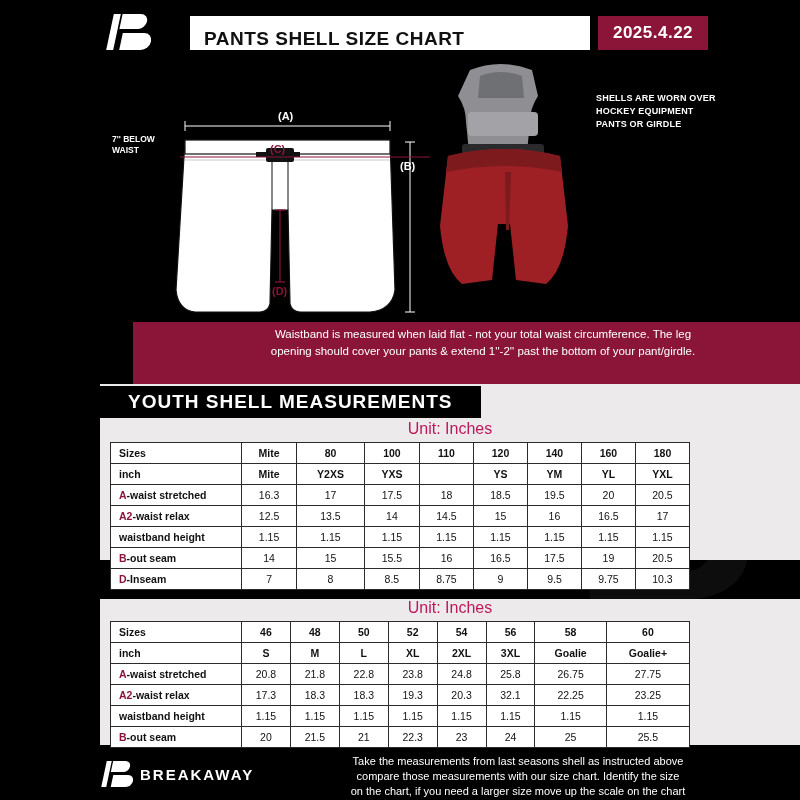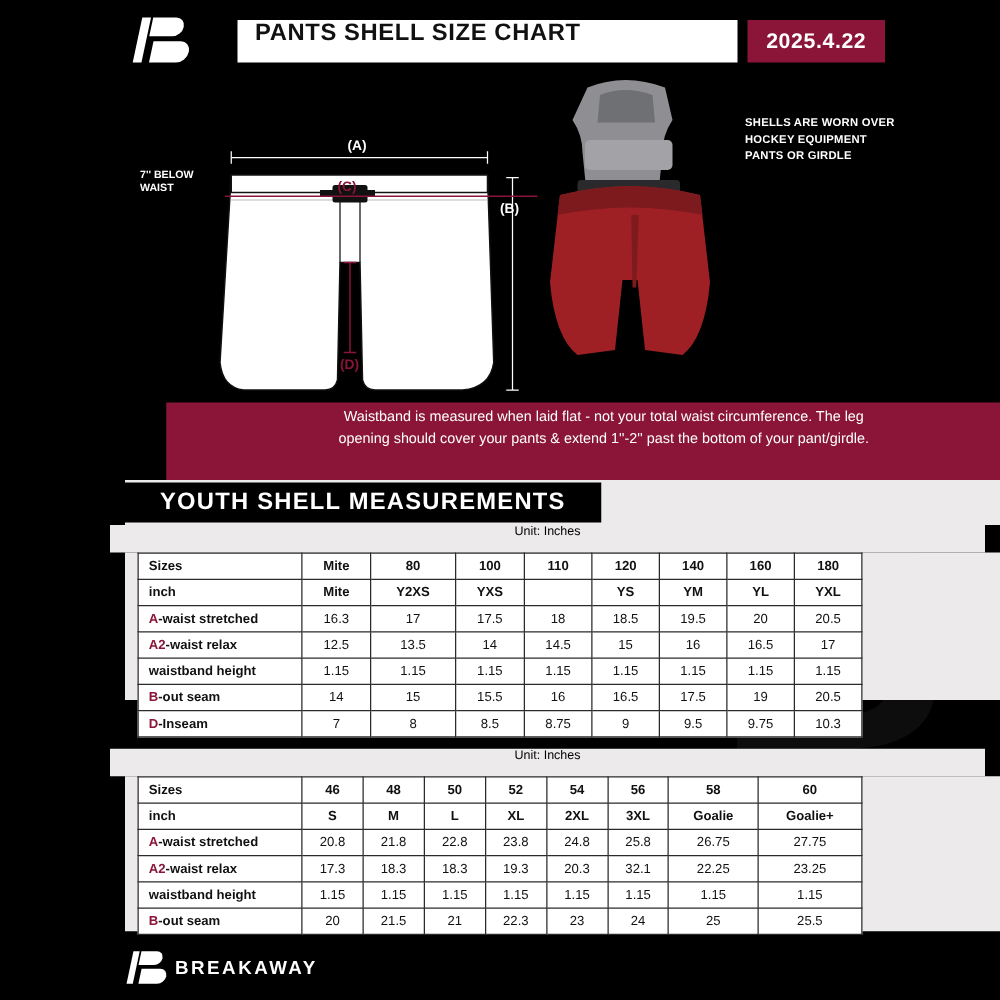--- a/index.html
+++ b/index.html
@@ -50,21 +50,21 @@
     width: 30px; height: 17px;
     border-radius: 0 10px 10px 0;
     transform: skewX(-12deg);
   }
   .title-box {
     position: absolute;
     left: 190px; top: 16px;
     width: 400px; height: 34px;
     background: #fff;
     display: flex;
-    align-items: flex-start;
+    align-items: flex-end;
   }
   .title-box .t {
     font-size: 19px;
     font-weight: bold;
     letter-spacing: .5px;
     color: #111;
     padding-left: 14px;
   }
   .date-box {
     position: absolute;
@@ -141,27 +141,27 @@
   .section-band .pill {
     background: #000;
     color: #fff;
     font-size: 19px;
     font-weight: bold;
     letter-spacing: 1px;
     padding: 5px 28px;
   }
   .unit-band {
     position: absolute;
-    left: 88px;
+    left: 100px;
     width: 700px;
     height: 22px;
     background: #eceaea;
     text-align: center;
-    font-size: 10px;
-    color: #000000;
+    font-size: 16px;
+    color: #be185d;
   }
 
   
   .tbl {
     position: absolute;
     left: 110px;
     width: 580px;
     border-collapse: collapse;
     background: #fff;
     font-size: 10.5px;
@@ -485,15 +485,20 @@
       </tbody>
     </table>
 
   <div class="footer">
     <div class="footer-logo">
       <div class="bar"></div>
         <div class="b-top"></div>
         <div class="b-bot"></div>
     </div>
     <div class="brand-text">BREAKAWAY</div>
+    <div class="footer-note">
+      <div>Take the measurements from last seasons shell as instructed above</div>
+      <div>compare those measurements  with our size chart. Identify the size</div>
+      <div>on the chart, if you need a larger size move up the scale on the chart</div>
+    </div>
   </div>
 
 </div>
 
 </body></html>

